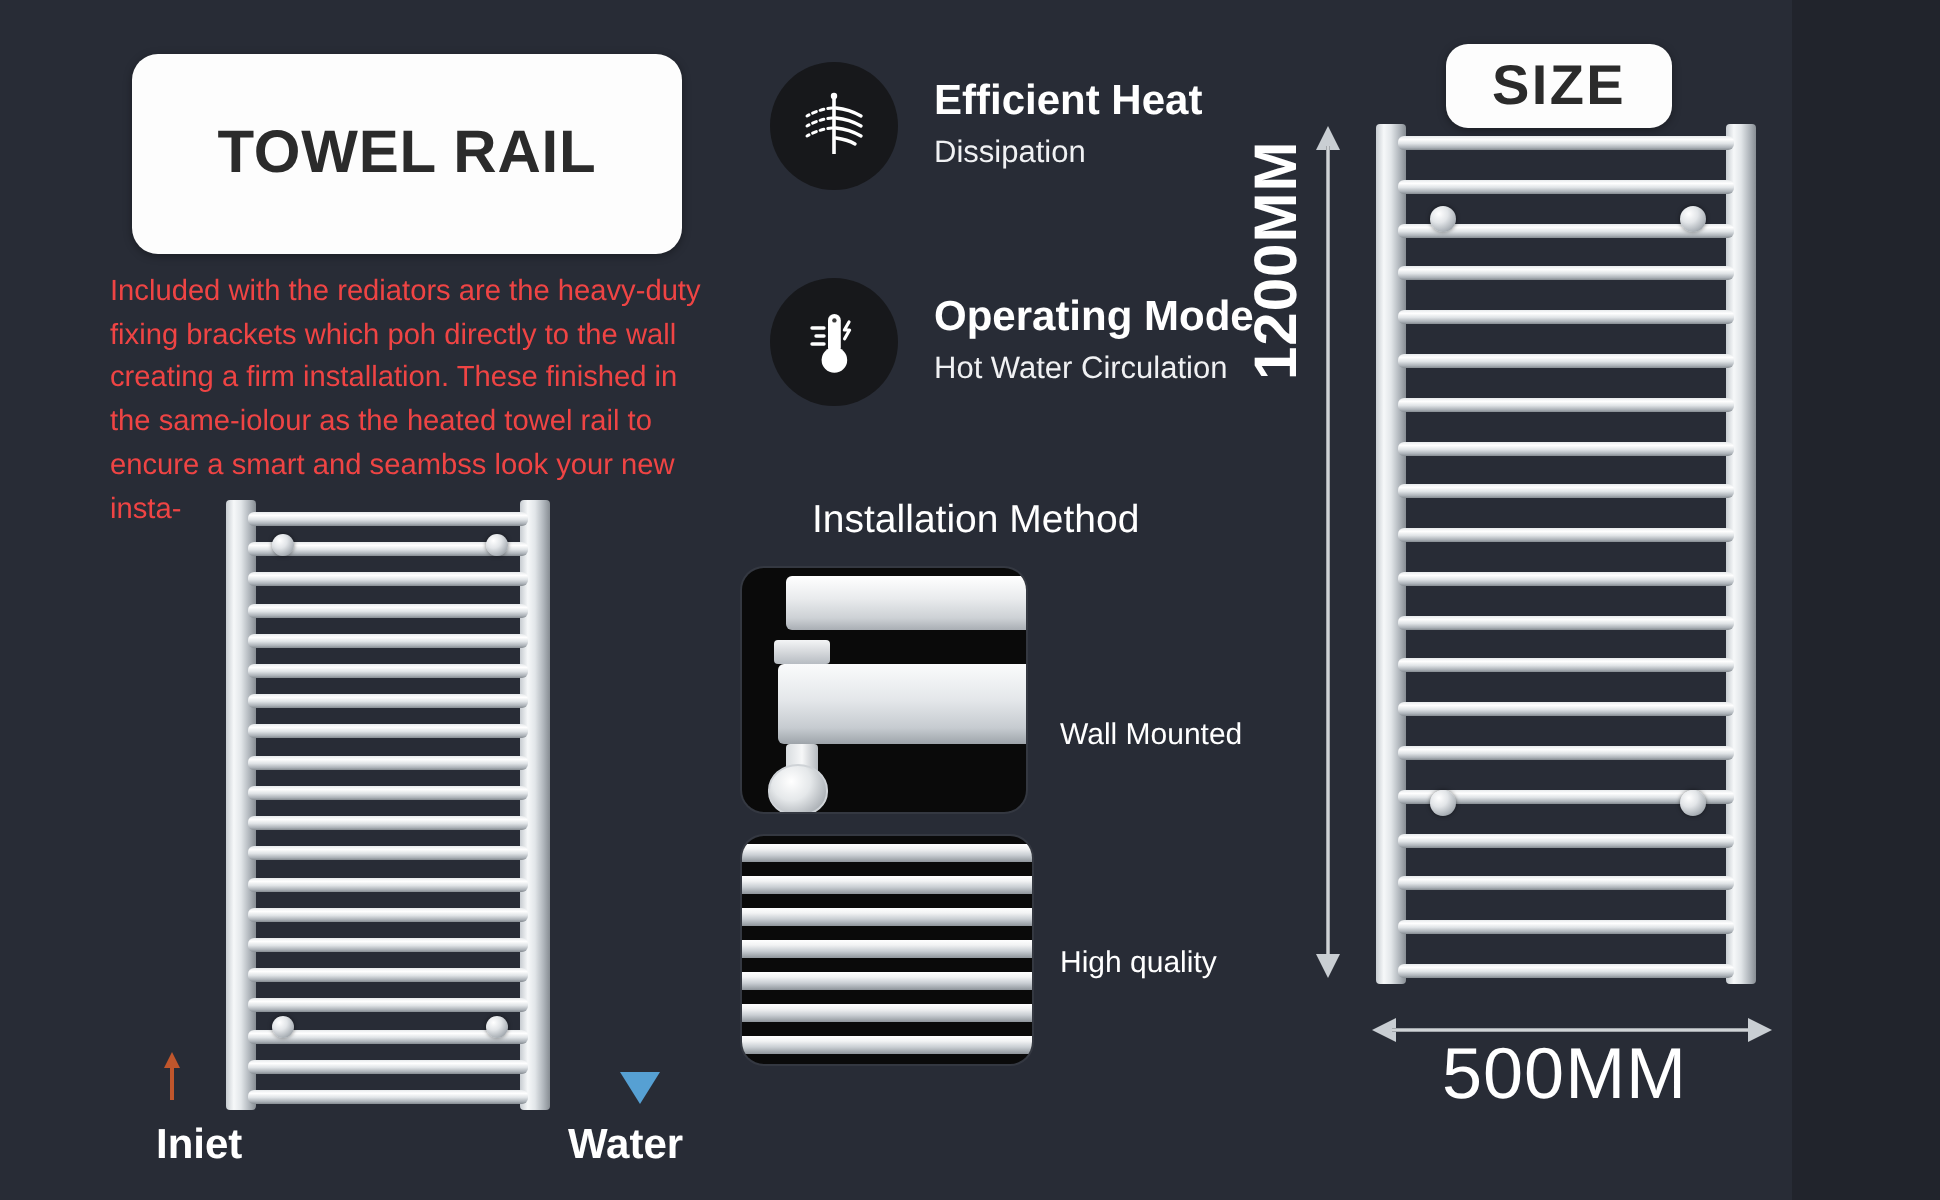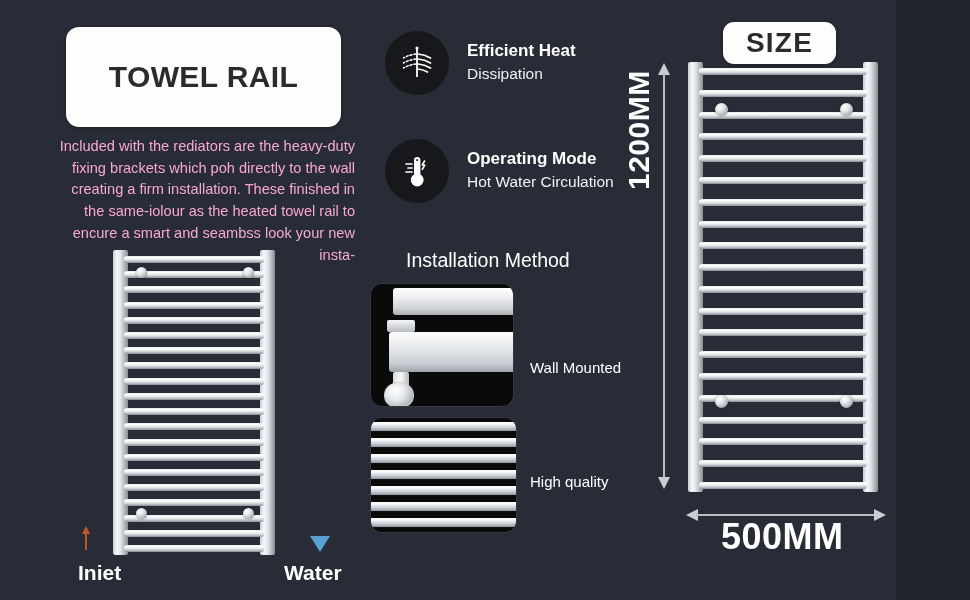--- a/index.html
+++ b/index.html
@@ -41,24 +41,24 @@
     line-height: 1.24;
     white-space: nowrap;
   }
 
   
   .body-copy {
     position: absolute;
     left: 55px;
     top: 136px;
     width: 300px;
-    text-align: right;
+    text-align: left;
     font-size: 14.6px;
     line-height: 1.49;
-    color: #f9a8d4;
+    color: #ef4444;
   }
 
   
   .feature {
     position: absolute;
     display: flex;
     align-items: center;
   }
   .feature.f1 { left: 385px; top: 31px; }
   .feature.f2 { left: 385px; top: 139px; }
@@ -67,21 +67,21 @@
     height: 64px;
     border-radius: 50%;
     background: #17181b;
     display: flex;
     align-items: center;
     justify-content: center;
     flex: none;
   }
   .feat-text { margin-left: 18px; }
   .feat-title {
-    font-size: 17px;
+    font-size: 21px;
     font-weight: 600;
     line-height: 1.2;
     color: #ffffff;
     white-space: nowrap;
   }
   .feat-sub {
     font-size: 15.5px;
     font-weight: 400;
     line-height: 1.35;
     margin-top: 3px;
@@ -225,21 +225,21 @@
     color: #ffffff;
     transform: rotate(-90deg);
     transform-origin: left top;
     white-space: nowrap;
   }
   .dim-label-h {
     position: absolute;
     left: 721px;
     top: 516px;
     font-size: 36px;
-    font-weight: 700;
+    font-weight: 400;
     letter-spacing: .5px;
     color: #ffffff;
     white-space: nowrap;
   }
 
   
   .io-label {
     position: absolute;
     font-size: 21px;
     font-weight: 600;

